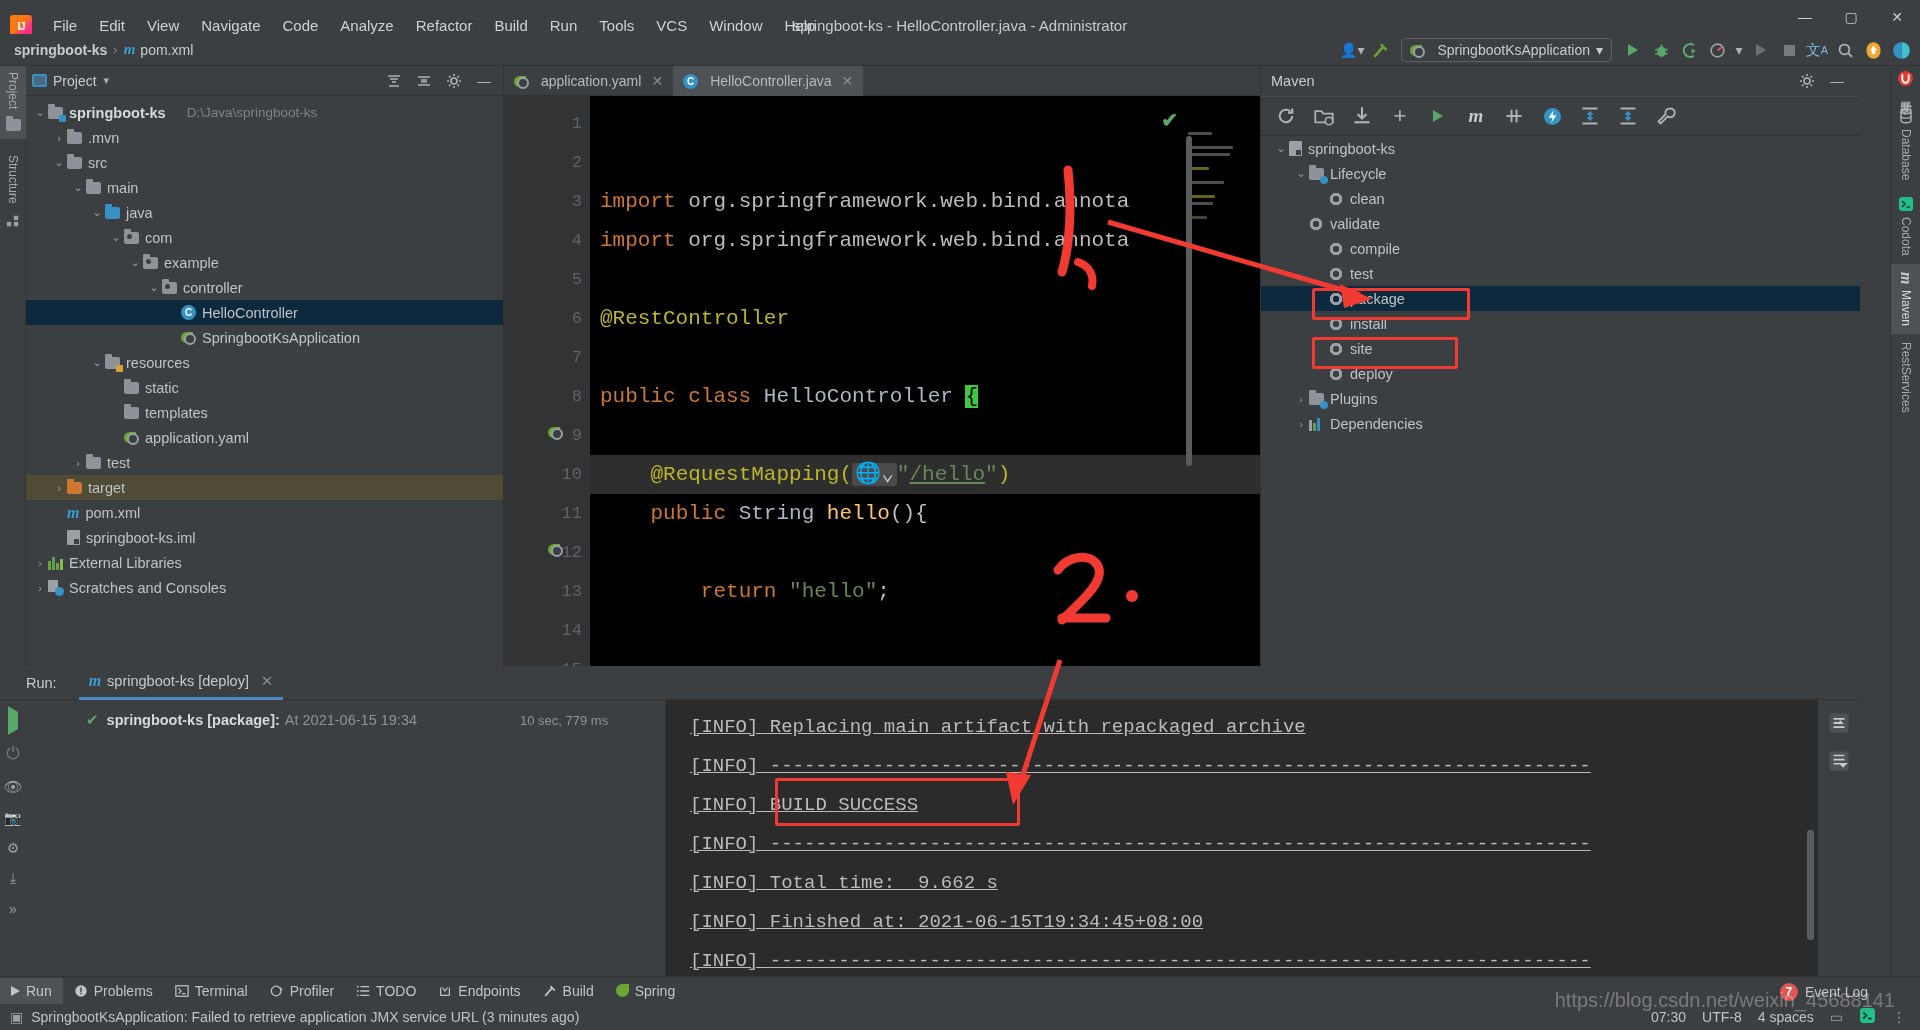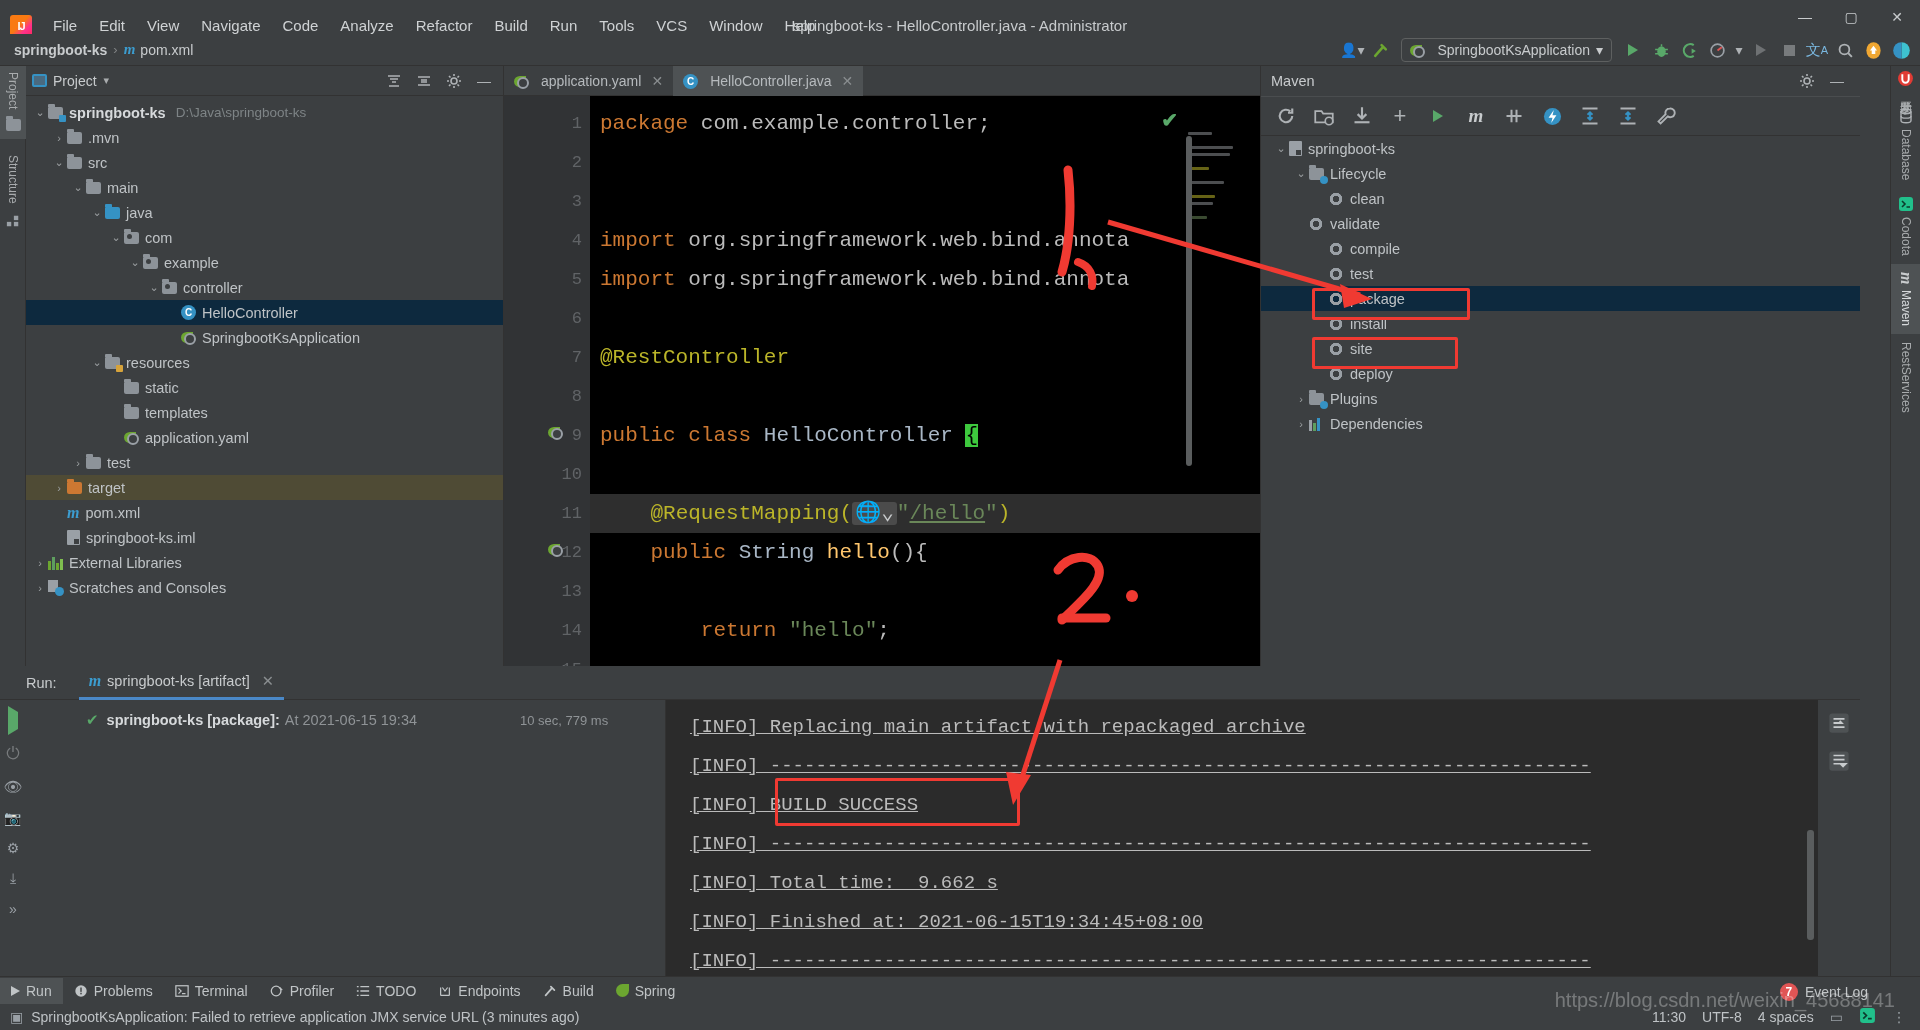--- a/index.html
+++ b/index.html
@@ -140,21 +140,21 @@
   .spring-icon::before{
     content:"";position:absolute;left:0;top:2px;width:12px;height:11px;
     background:#6ca630;border-radius:60% 0 60% 60%;
   }
   .spring-icon::after{
     content:"";position:absolute;right:0;bottom:0;width:8px;height:8px;
     border:2px solid #9aa0a6;border-radius:50%;background:#3c3f41;
   }
   .tname { color:#bfc3c6; }
   .tname.bold { font-weight: bold; color:#d6d9db; }
-  .tpath { color:#7e8486; margin-left:10px; font-size:13.5px; }
+  .tpath { color:#7e8486; margin-left:21px; font-size:13.5px; }
   .iml-icon{width:13px;height:15px;background:#9aa0a6;margin-right:6px;flex:none;border-radius:1px;position:relative;}
   .iml-icon::after{content:"";position:absolute;right:1px;bottom:1px;width:5px;height:5px;background:#3c3f41;}
   .lib-icon{width:15px;height:14px;margin-right:6px;flex:none;display:flex;align-items:flex-end;gap:1px;}
   .lib-icon i{display:block;width:3px;background:#6ca630;}
   .scratch-icon{width:15px;height:15px;margin-right:6px;flex:none;position:relative;}
   .scratch-icon::before{content:"";position:absolute;left:0;top:0;width:10px;height:12px;background:#9aa0a6;}
   .scratch-icon::after{content:"";position:absolute;right:-1px;bottom:-1px;width:9px;height:9px;border-radius:50%;background:#3592c4;}
 
   
   .editor {
@@ -582,21 +582,20 @@
                 <path d="M3 7h6" stroke="#9aa0a6" stroke-width="1.2"></path>
               </svg></span></div>
           <div class="gline">13</div>
           <div class="gline">14</div>
           <div class="gline">15<span class="fold"><svg width="13" height="13" viewBox="0 0 12 12">
                 <path d="M1 4 L6 1 L11 4 V11 H1 Z" fill="none" stroke="#9aa0a6" stroke-width="1.2"></path>
                 <path d="M3 7h6" stroke="#9aa0a6" stroke-width="1.2"></path>
               </svg></span></div>
         </div>
       <div class="codecol" id="code-content">
-          <div class="cline"><span class="kw">package</span> com.example.controller;</div>
           <div class="cline"></div>
           <div class="cline"></div>
           <div class="cline"><span class="kw">import</span> org.springframework.web.bind.annota</div>
           <div class="cline"><span class="kw">import</span> org.springframework.web.bind.annota</div>
           <div class="cline"></div>
           <div class="cline"><span class="ann">@RestController</span></div>
           <div class="cline"></div>
           <div class="cline"><span class="kw">public class </span><span class="cls">HelloController </span><span class="brace-hl">{</span></div>
           <div class="cline"></div>
           <div class="cline hl">    <span class="ann">@RequestMapping(</span><span style="background:#4b4b4b;color:#c8cbcd;border-radius:3px;padding:0 3px;">🌐⌄</span><span class="str">"</span><span class="str" style="text-decoration:underline">/hello</span><span class="str">"</span><span class="ann">)</span></div>
@@ -761,21 +760,21 @@
           <span>Dependencies</span>
         </div>
       </div>
   </div>
 
   <div class="runpanel">
     <div class="run-tabbar">
       <span class="run-label">Run:</span>
       <span class="run-tab">
         <span style="font-family:'Liberation Serif',serif;font-style:italic;font-weight:bold;color:#3c9dd0;font-size:16px">m</span>
-        <span>springboot-ks [artifact]</span>
+        <span>springboot-ks [deploy]</span>
         <span style="color:#8a8e90;margin-left:6px">✕</span>
       </span>
     </div>
     <div class="run-body">
       <div class="run-sidebar">
         <span><span class="tri-right"></span></span>
         <span style="color:#787b7d;font-size:17px">⏻</span>
         <span style="color:#9aa0a6;font-size:15px">👁</span>
         <span style="color:#9aa0a6;font-size:14px">📷</span>
         <span style="color:#9aa0a6;font-size:14px">⚙</span>
@@ -919,21 +918,21 @@
           <span class="leaf" style="background:#6ca630"></span>
         </span>
         <span>Spring</span>
       </div>
     </div>
 
   <div class="statusbar">
     <span style="margin-right:8px;color:#9aa0a6">▣</span>
     <span>SpringbootKsApplication: Failed to retrieve application JMX service URL (3 minutes ago)</span>
     <span class="status-right">
-      <span>11:30</span>
+      <span>07:30</span>
       <span>UTF-8</span>
       <span>4 spaces</span>
       <span style="color:#9aa0a6">▭</span>
       <span>
         <svg width="17" height="17" viewBox="0 0 16 16">
             <rect x="1" y="1" width="14" height="14" rx="3" fill="#21c08b"></rect>
             <path d="M4 5l3 3-3 3M8.5 11h3.5" stroke="#0c3b2d" stroke-width="1.6" fill="none"></path>
           </svg>
       </span>
       <span style="color:#9aa0a6">⋮</span>

